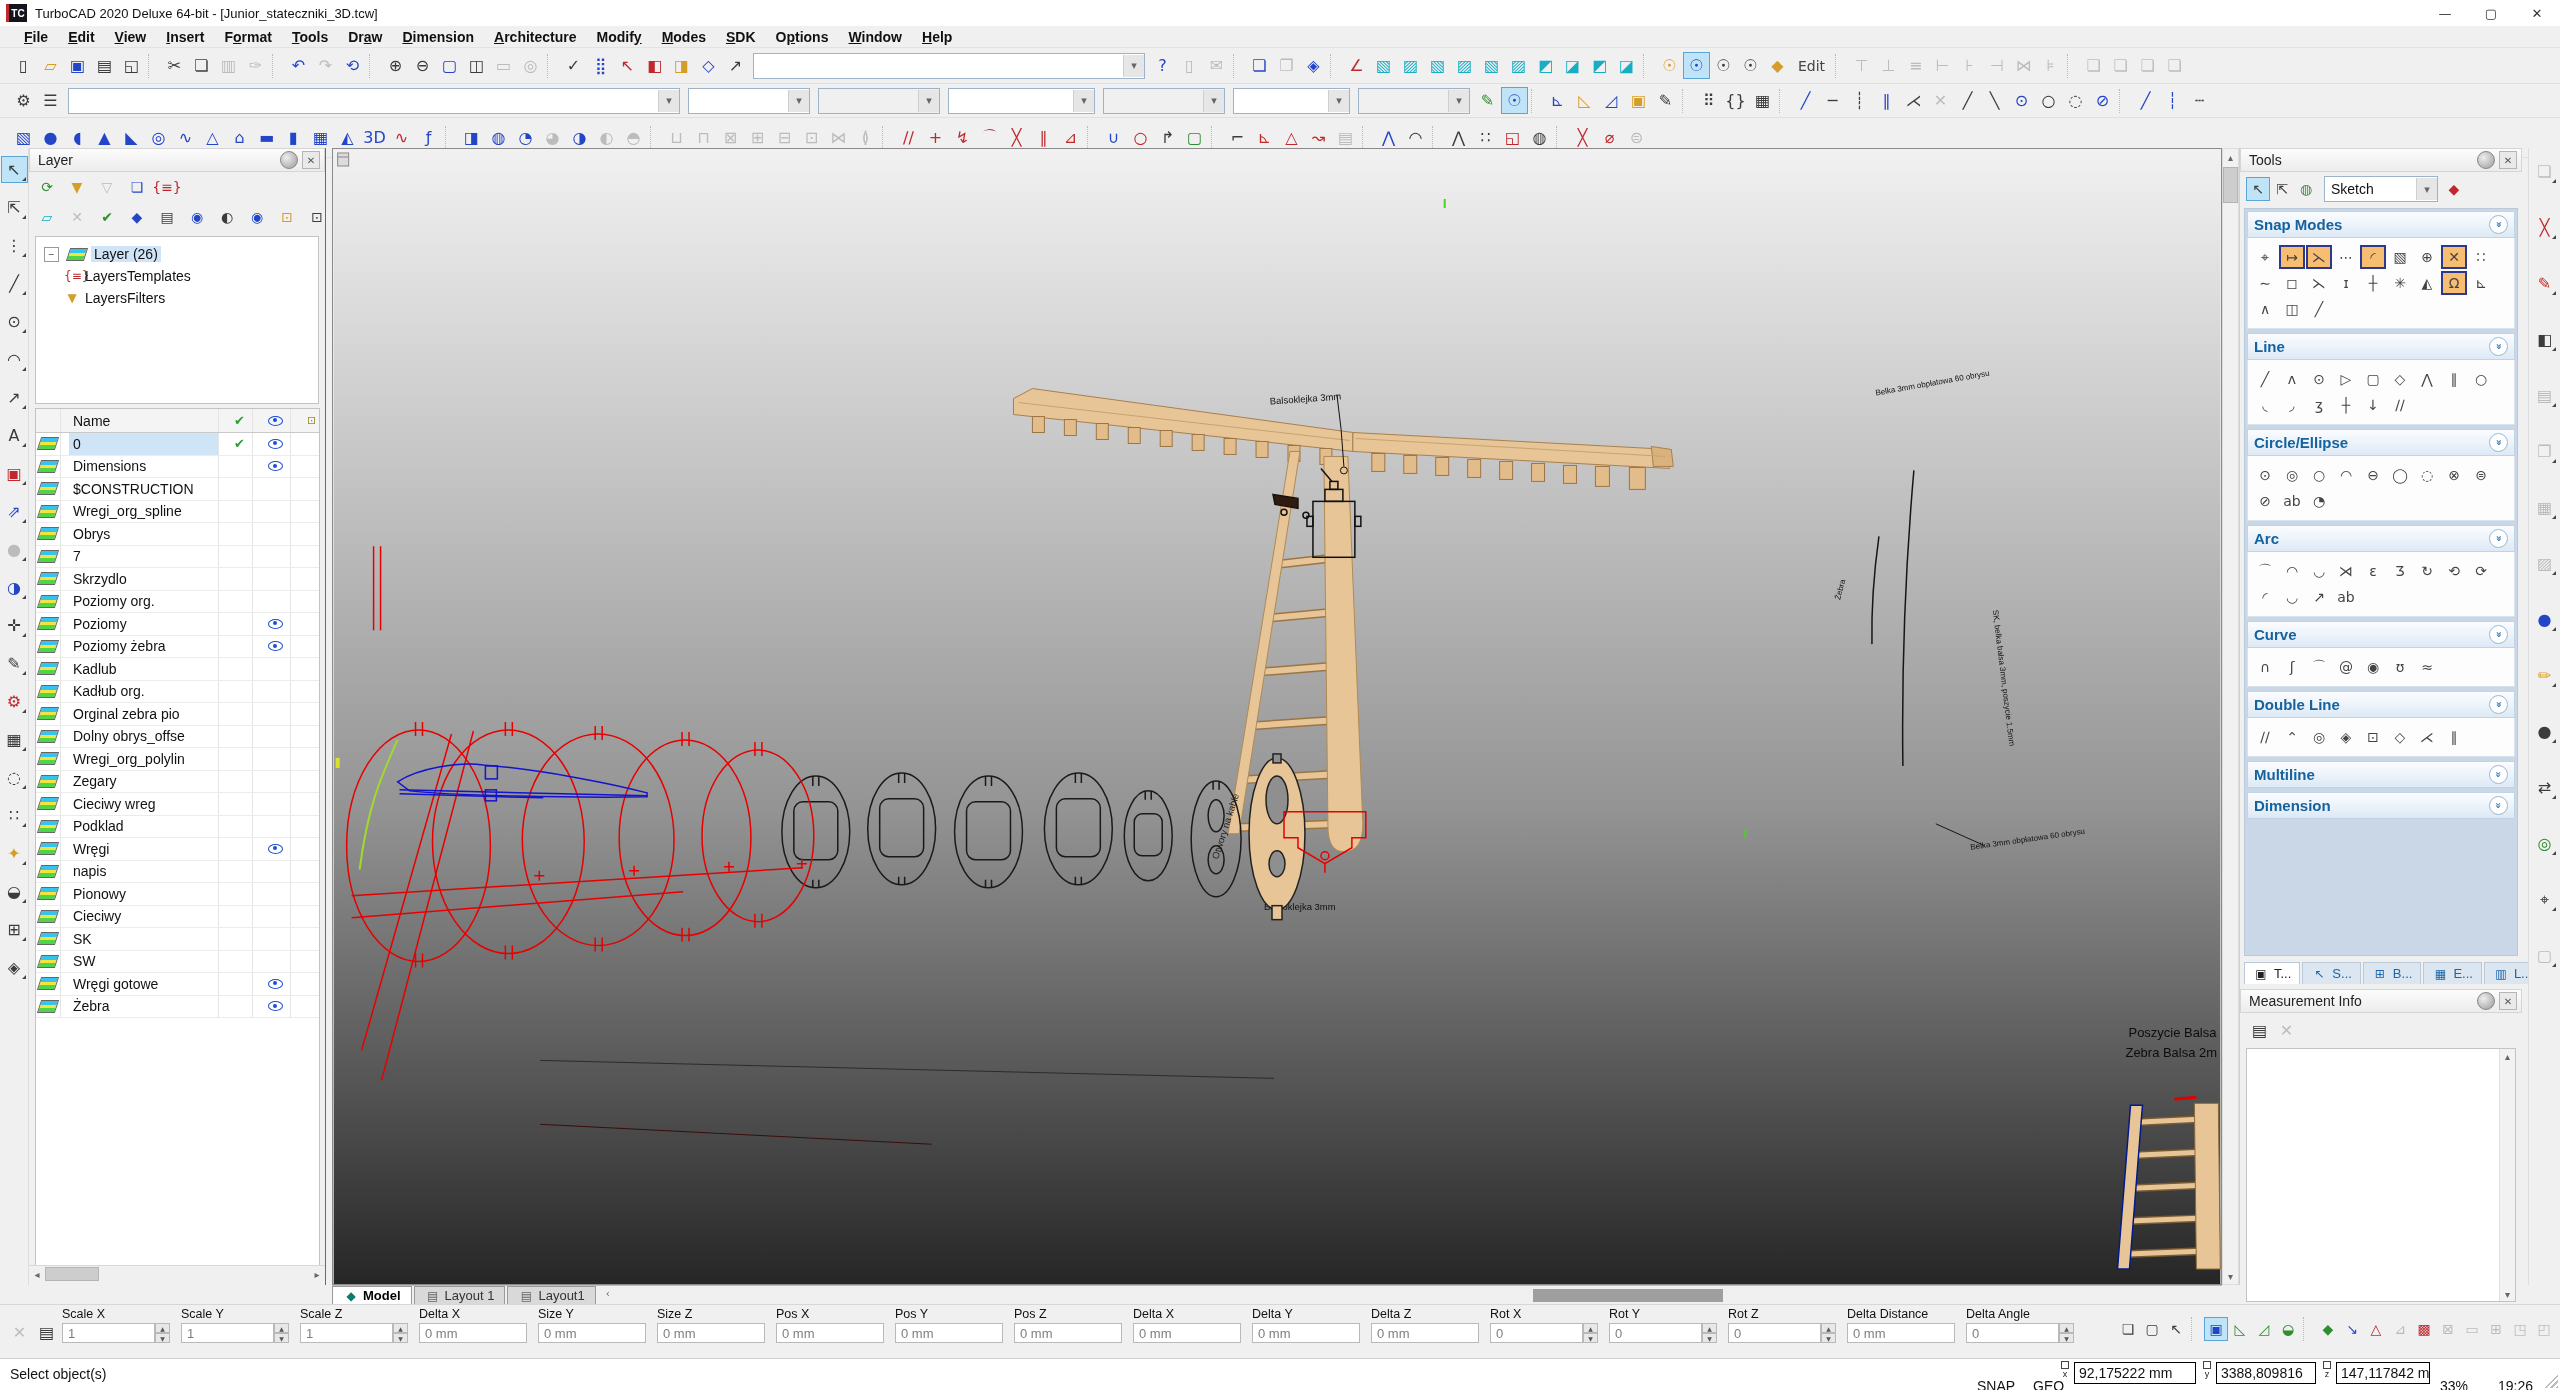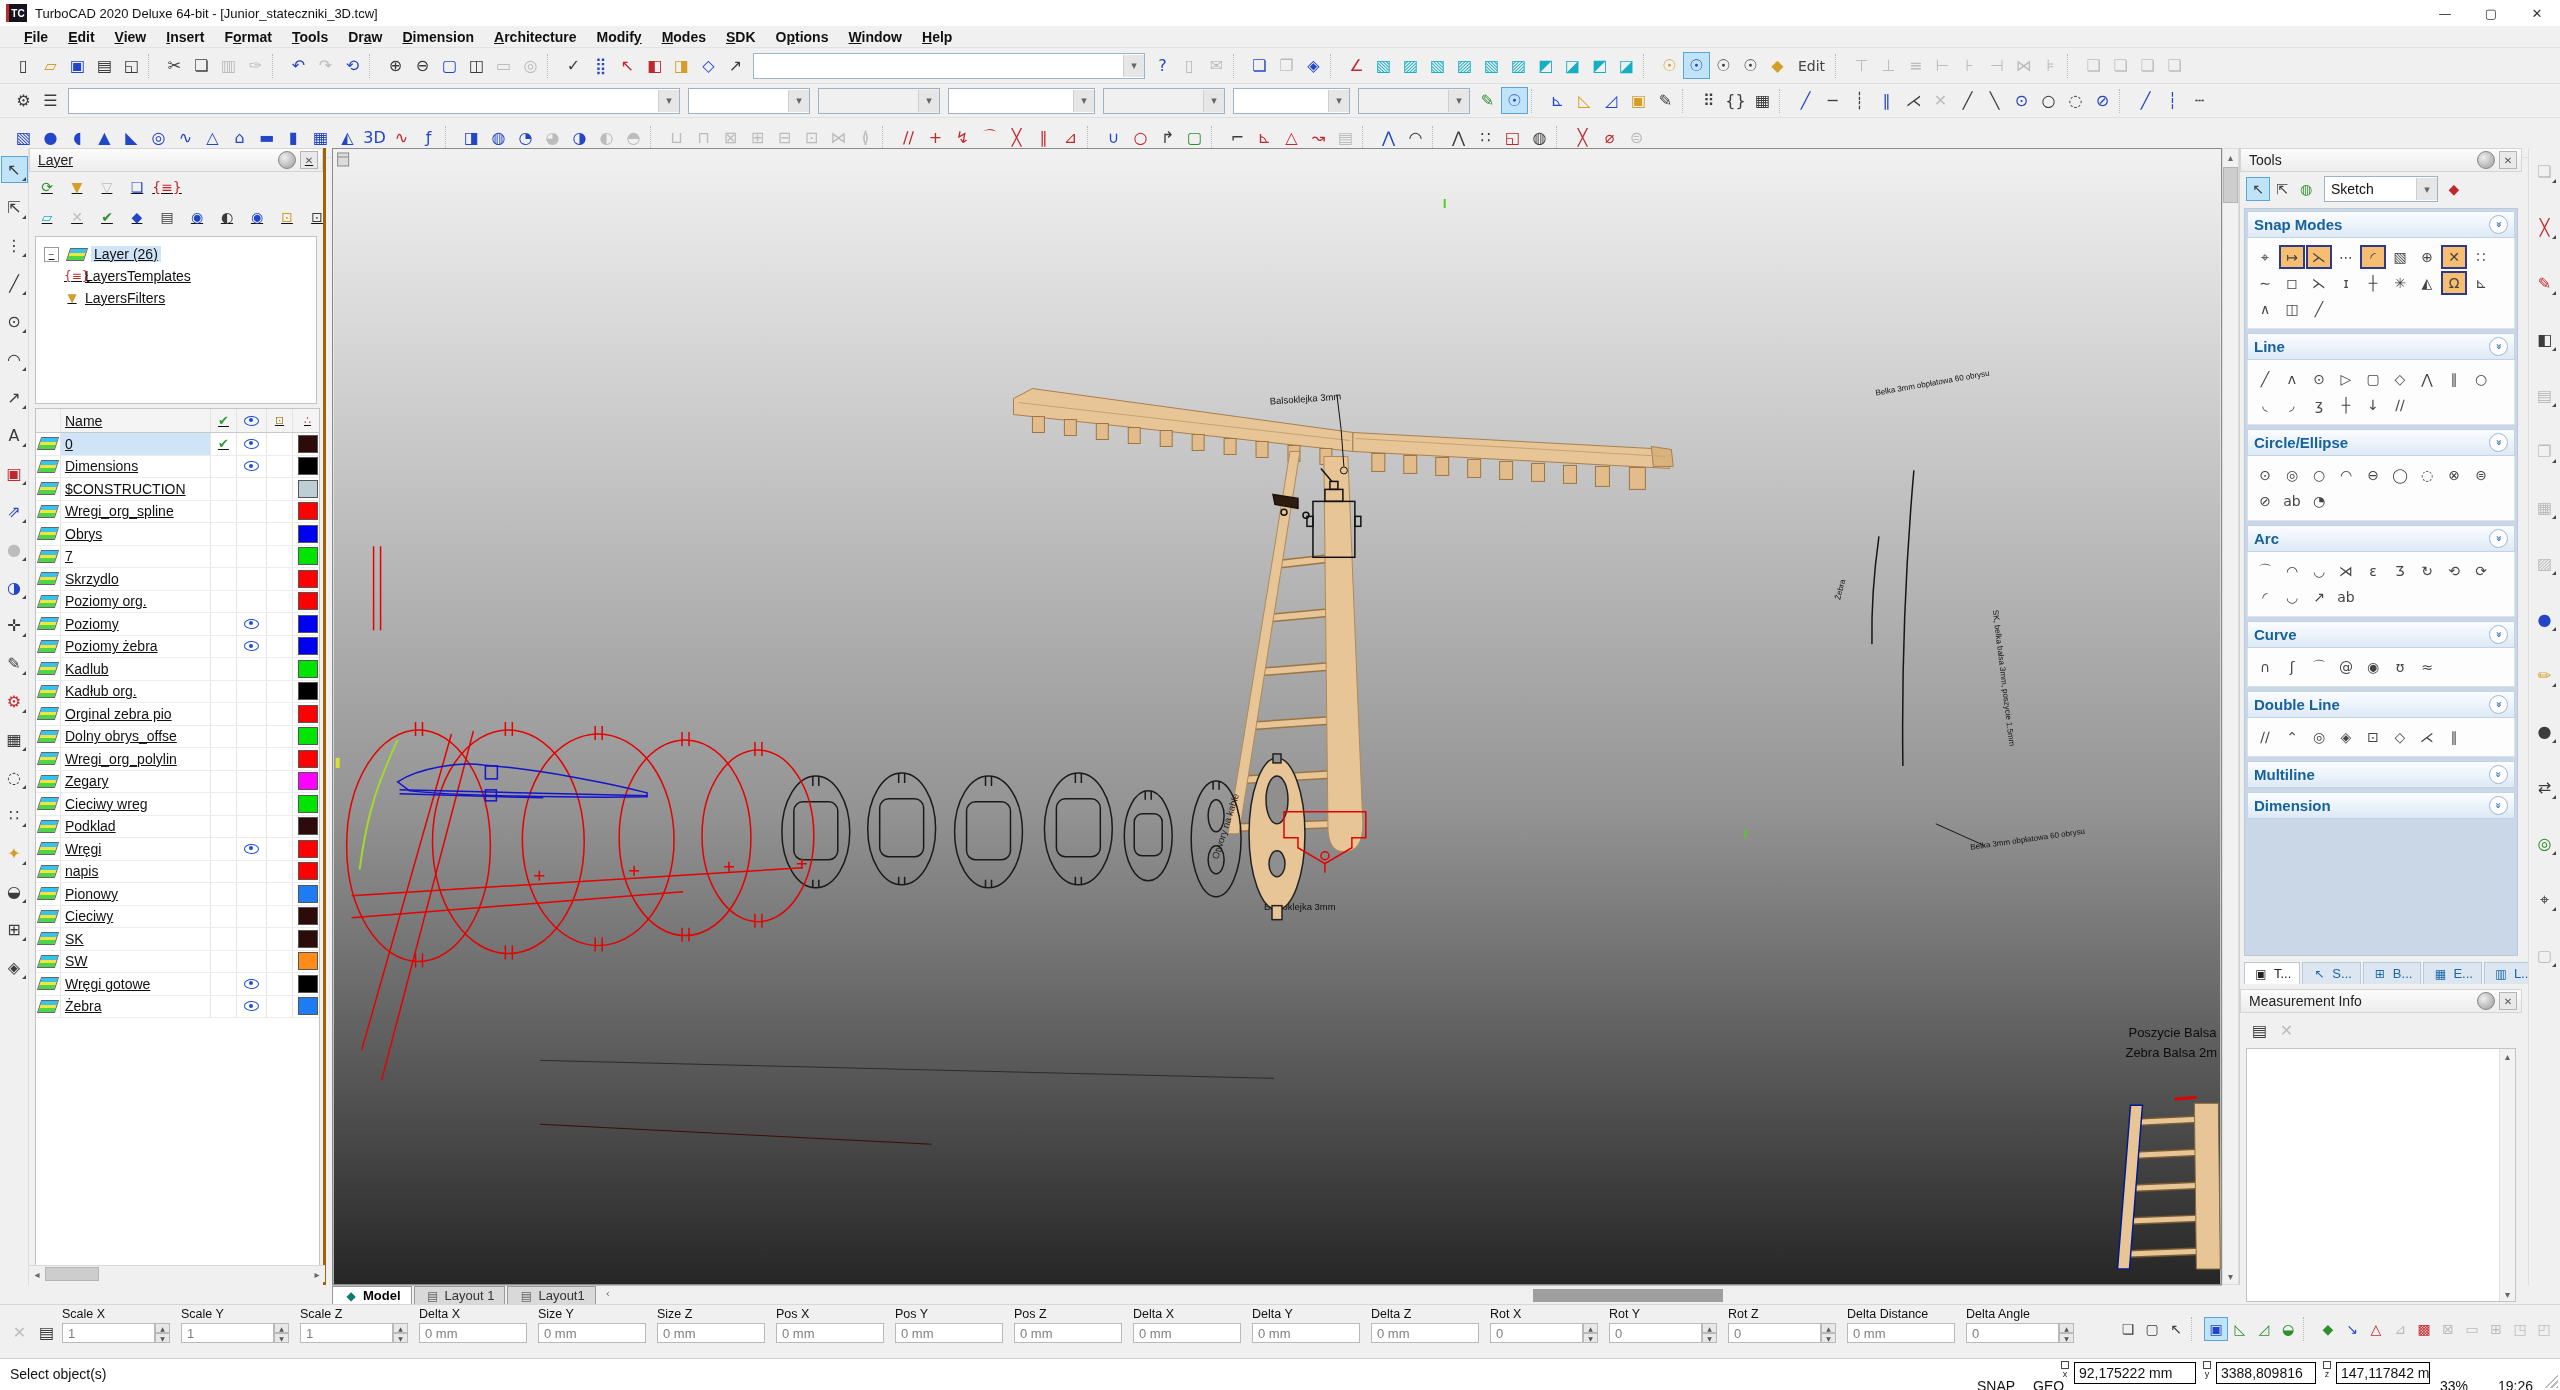--- a/index.html
+++ b/index.html
@@ -33,32 +33,32 @@
   #rstrip{left:2528px;top:148px;width:32px;height:1137px;background:#f0f0f0;border-left:1px solid #ddd;display:flex;flex-direction:column;align-items:center;padding-top:10px;box-sizing:border-box;}
   #lstrip .tb,#rstrip .tb{margin-bottom:11px;position:relative;}
   #rstrip .tb{margin-bottom:29px;}
   #lstrip .tb::after,#rstrip .tb::after{content:"";position:absolute;right:1px;bottom:1px;border-left:4px solid transparent;border-bottom:4px solid #444;}
   
   .pal-title{height:22px;background:linear-gradient(#fcfcfc,#ececec);border:1px solid #d5d5d5;display:flex;align-items:center;padding:0 4px 0 8px;font-size:14px;color:#222;}
   .pal-title .sp{flex:1;}
   .pin{width:16px;height:16px;border-radius:50%;background:radial-gradient(circle at 35% 35%,#eee,#9a9a9a);border:1px solid #888;margin-right:4px;}
   .xbtn{width:16px;height:16px;background:#e9e9e9;border:1px solid #b5b5b5;color:#555;font-size:10px;display:flex;align-items:center;justify-content:center;font-family:"DejaVu Sans",sans-serif;}
   
-  #layerpal{left:29px;top:148px;width:297px;height:1137px;background:#f0f0f0;border-right:3px solid #a16207;box-sizing:border-box;text-decoration:underline;}
+  #layerpal{left:29px;top:148px;width:297px;height:1137px;background:#f0f0f0;border-right:1px solid #a16207;box-sizing:border-box;}
   .ptb{display:flex;align-items:center;padding:3px 6px;}
   .ptb .tb{width:24px;height:24px;font-size:14px;margin-right:6px;}
   #ltree{margin:4px 6px;background:#fff;border:1px solid #c3c3c3;height:168px;font-size:14px;padding:6px 4px;box-sizing:border-box;}
   .tnode{display:flex;align-items:center;height:22px;}
   .tnode .tg{width:13px;height:13px;border:1px solid #999;color:#444;font-size:10px;display:flex;align-items:center;justify-content:center;margin:0 4px;background:#fff;}
   .stackic{width:16px;height:11px;transform:skewX(-18deg);background:linear-gradient(#35c3f0 33%,#f2e43b 33% 66%,#4fd648 66%);border:1px solid #666;margin:0 5px;flex:none;}
   .tkid{margin-left:24px;}
   .tico{width:16px;text-align:center;margin-right:5px;font-size:12px;font-family:"DejaVu Sans",sans-serif;}
   .sel-node{background:#cfe4f7;padding:0 3px;}
   #ltable{margin:2px 0 0 6px;background:#fff;border:1px solid #c3c3c3;width:285px;height:866px;overflow:hidden;box-sizing:border-box;}
-  .lrow,.lhead{display:flex;align-items:center;height:21.5px;border-bottom:1px solid #ececec;}
+  .lrow,.lhead{display:flex;align-items:center;height:21.5px;border-bottom:1px solid #ececec;gap:8px;}
   .lhead{background:#f4f4f4;border-bottom:1px solid #c9c9c9;height:23px;font-size:14px;}
   .lc{border-right:1px solid #e4e4e4;height:100%;display:flex;align-items:center;justify-content:center;box-sizing:border-box;flex:none;}
   .lc.ic{width:25px;} .lc.nm{width:150px;justify-content:flex-start;padding-left:4px;font-size:14px;white-space:nowrap;overflow:hidden;}
   .lc.ck{width:26px;} .lc.ey{width:30px;} .lc.lk{width:26px;} .lc.cl{width:30px;}
   .sw{width:18px;height:16px;border:1px solid #555;}
   .eye{width:13px;height:8px;border:1px solid #1d4ed2;border-radius:50%;position:relative;}
   .eye::after{content:"";position:absolute;left:4px;top:1.5px;width:4px;height:4px;border-radius:50%;background:#1d4ed2;}
   .chk{color:#2e9e2e;font-size:13px;font-family:"DejaVu Sans",sans-serif;}
   .lockg{font-size:11px;color:#9a8a22;font-family:"DejaVu Sans",sans-serif;}
   .rowsel{background:#cfe4f7;}

